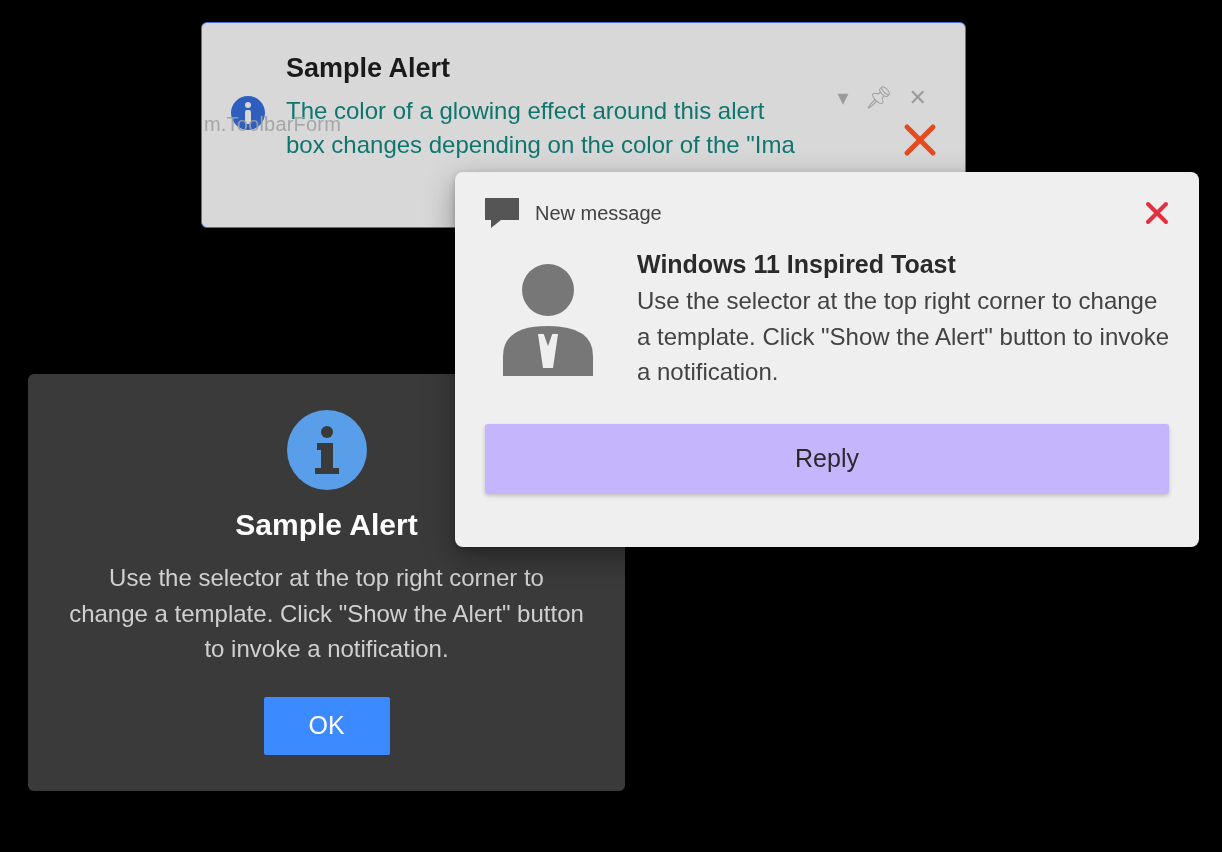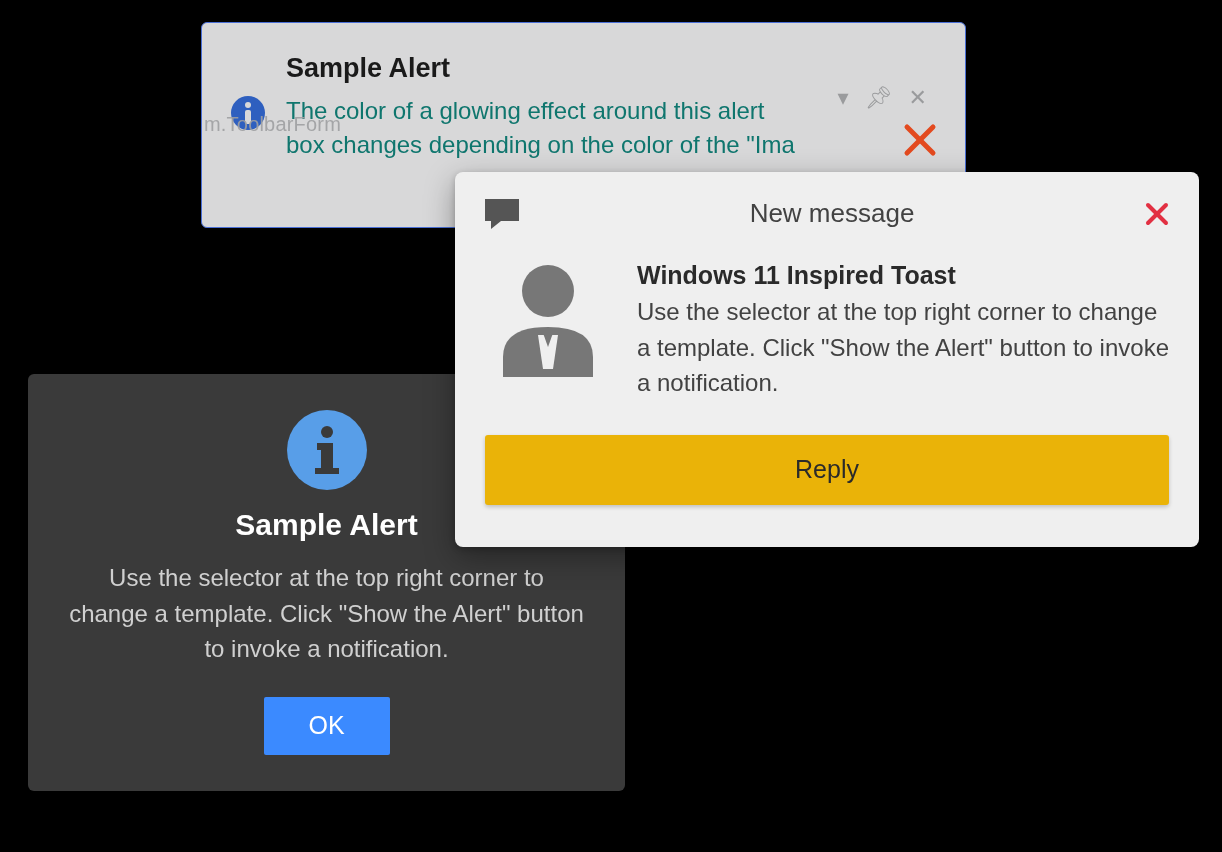--- a/index.html
+++ b/index.html
@@ -86,53 +86,52 @@
     padding: 26px 30px 30px 30px;
   }
   .alert3 .header {
     display: flex;
     align-items: center;
     gap: 16px;
     margin-bottom: 22px;
   }
   .alert3 .chat-icon { width: 34px; height: 30px; }
   .alert3 .header-title {
-    font-size: 26px;
+    font-size: 20px;
     color: #424242;
     flex: 1;
-    text-align: center;
   }
   .alert3 .close-x2 { width: 24px; height: 24px; cursor: pointer; }
   .alert3 .row {
     display: flex;
     gap: 36px;
     padding-left: 10px;
   }
   .alert3 .avatar { width: 106px; height: 120px; flex-shrink: 0; margin-top: 6px; }
-  .alert3 .text-col { flex: 1; margin-top: 10px; }
+  .alert3 .text-col { flex: 1; }
   .alert3 .toast-title {
     font-size: 25px;
     font-weight: 600;
     color: #2a2a2a;
     margin-bottom: 4px;
   }
   .alert3 .toast-body {
     font-size: 24px;
     line-height: 1.48;
     color: #424242;
   }
   .alert3 .buttons {
     display: flex;
     gap: 34px;
     margin-top: 34px;
   }
   .alert3 .btn {
     flex: 1;
     height: 70px;
-    background: #eab308;
+    background: #c4b5fd;
     border: none;
     border-radius: 3px;
     box-shadow: 0 2px 4px rgba(0,0,0,0.2);
     font-size: 25px;
     color: #2a2a2a;
     cursor: pointer;
     font-family: inherit;
   }
 
   

